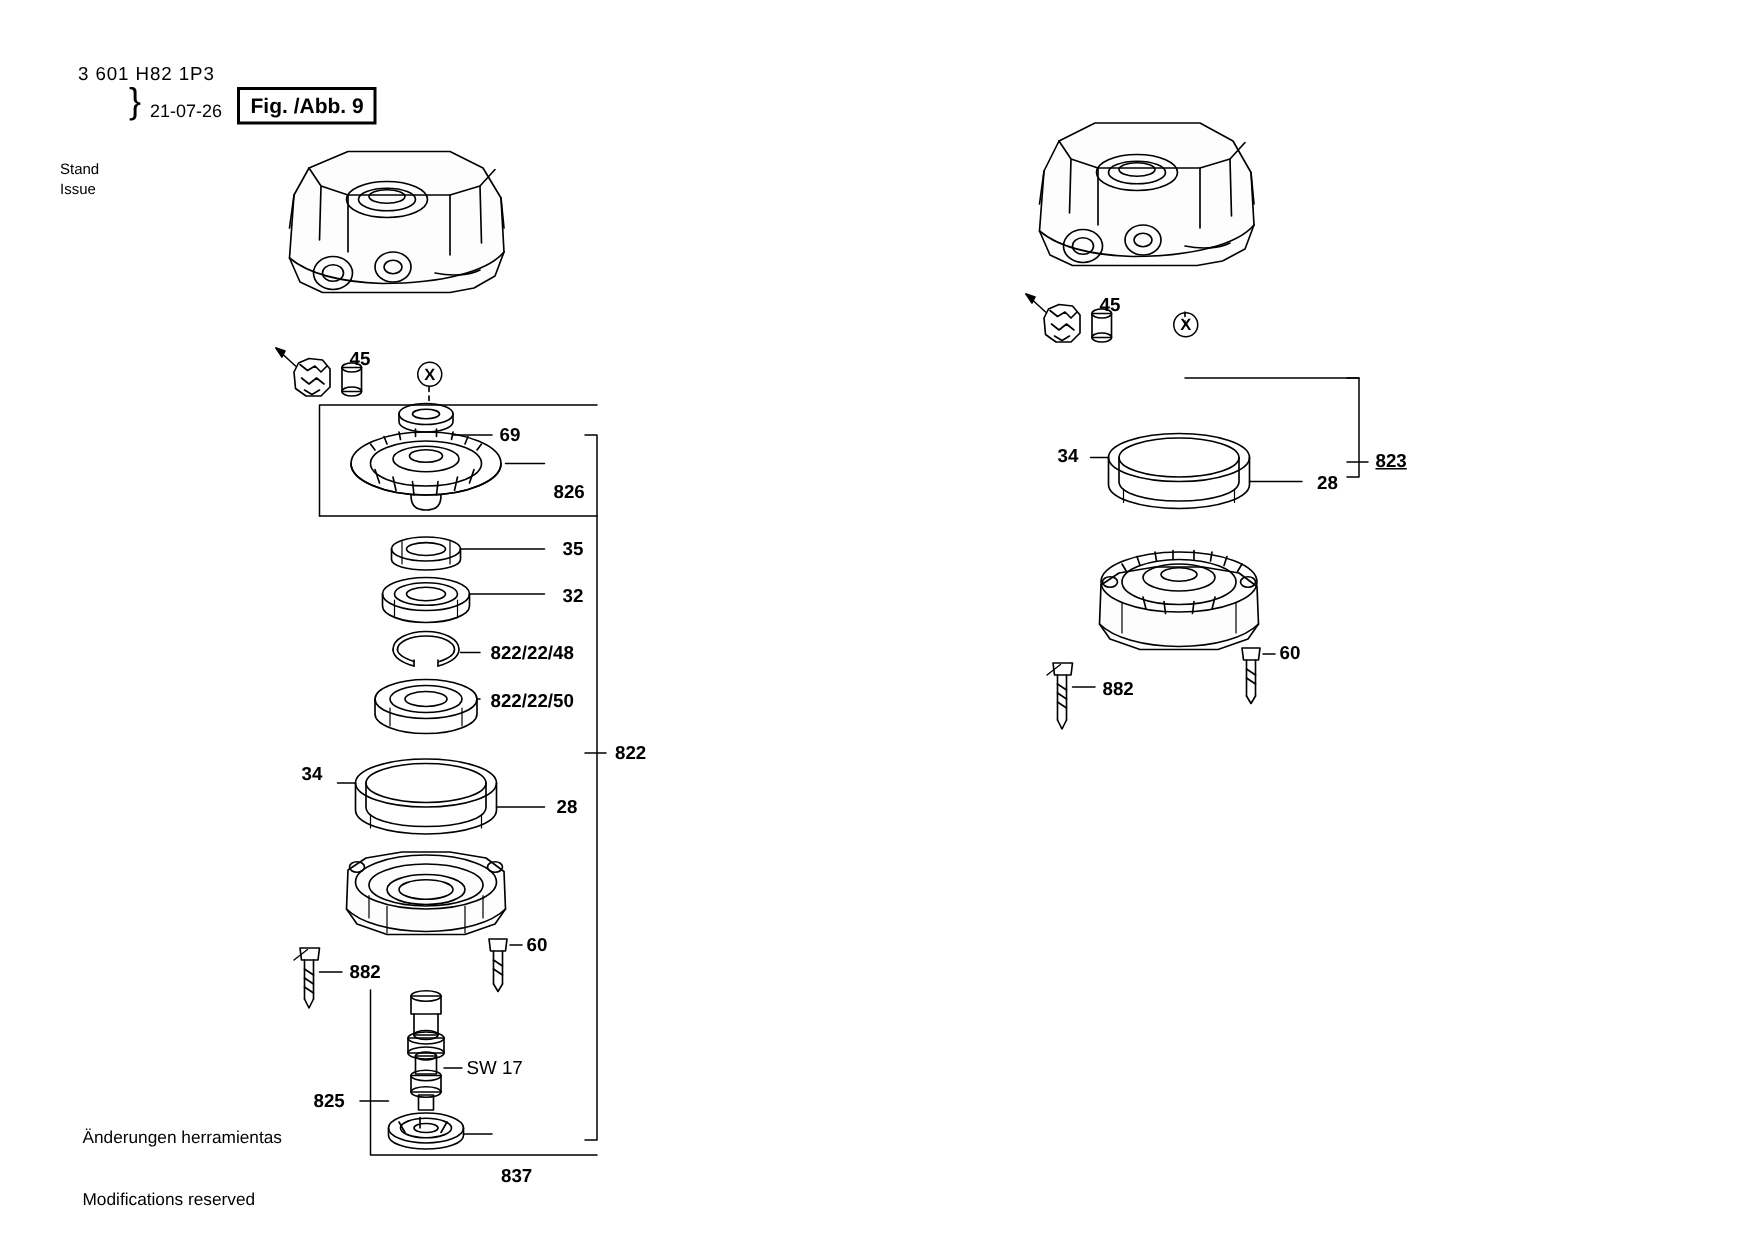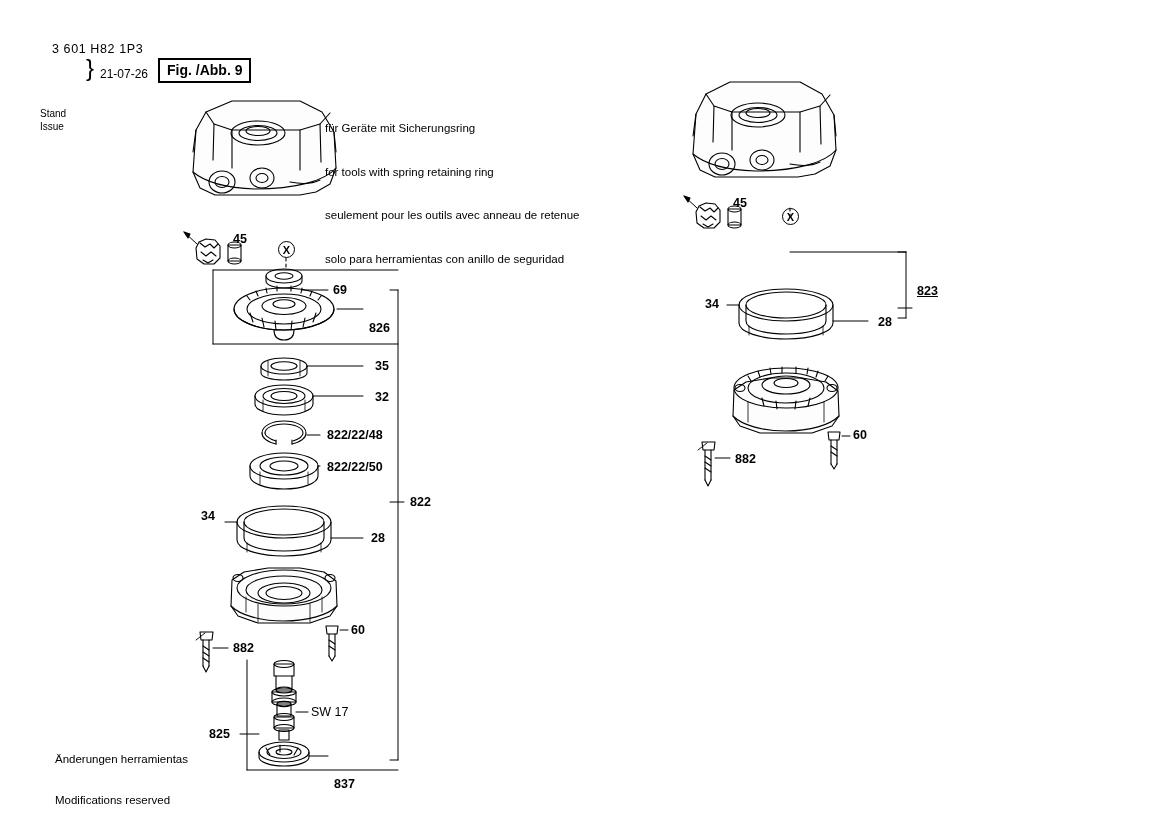--- a/index.html
+++ b/index.html
@@ -341,26 +341,20 @@
       </g>
     </g>
   </svg>
 
   <div class="abs txt" id="hdr-code">3 601 H82 1P3</div>
   <div class="abs txt-sm" id="hdr-stand"><span>Stand</span><br><span>Issue</span></div>
   <div class="abs" id="hdr-brace">}</div>
   <div class="abs txt" id="hdr-date">21-07-26</div>
   <div class="abs" id="fig-box">Fig. /Abb. 9</div>
 
-  <div class="abs note" id="note-left">
-    <div>für Geräte mit Sicherungsring</div>
-    <div>for tools with spring retaining ring</div>
-    <div>seulement pour les outils avec anneau de retenue</div>
-    <div>solo para herramientas con anillo de seguridad</div>
-  </div>
 
   <div class="abs" id="footer">
     <div>Änderungen herramientas</div>
     <div>Modifications reserved</div>
     
     
   </div>
 
   <div class="abs lab-n" style="left:233px; top:232px;">45</div>
   <div class="abs xcircle" style="left:278px; top:241px;">X</div>
@@ -376,17 +370,17 @@
   <div class="abs lab-n" style="left:351px; top:623px;">60</div>
   <div class="abs lab-n" style="left:233px; top:641px;">882</div>
   <div class="abs lab-plain" style="left:311px; top:705px;">SW 17</div>
   <div class="abs lab-n" style="left:209px; top:727px;">825</div>
   <div class="abs lab-n" style="left:334px; top:748px;margin-top:29px;">837</div>
 
   <div class="abs lab-n" style="left:733px; top:196px;">45</div>
   <div class="abs xcircle" style="left:782px; top:208px;">X</div>
   <div class="abs lab-n" style="left:705px; top:297px;">34</div>
   <div class="abs lab-n" style="left:878px; top:315px;">28</div>
-  <div class="abs lab-n" style="left:917px; top:284px;text-decoration:underline;">823</div>
+  <div class="abs lab-n" style="left:917px; top:300px;text-decoration:underline;">823</div>
   <div class="abs lab-n" style="left:853px; top:428px;">60</div>
   <div class="abs lab-n" style="left:735px; top:452px;">882</div>
 
 </div>
 
 </body></html>

